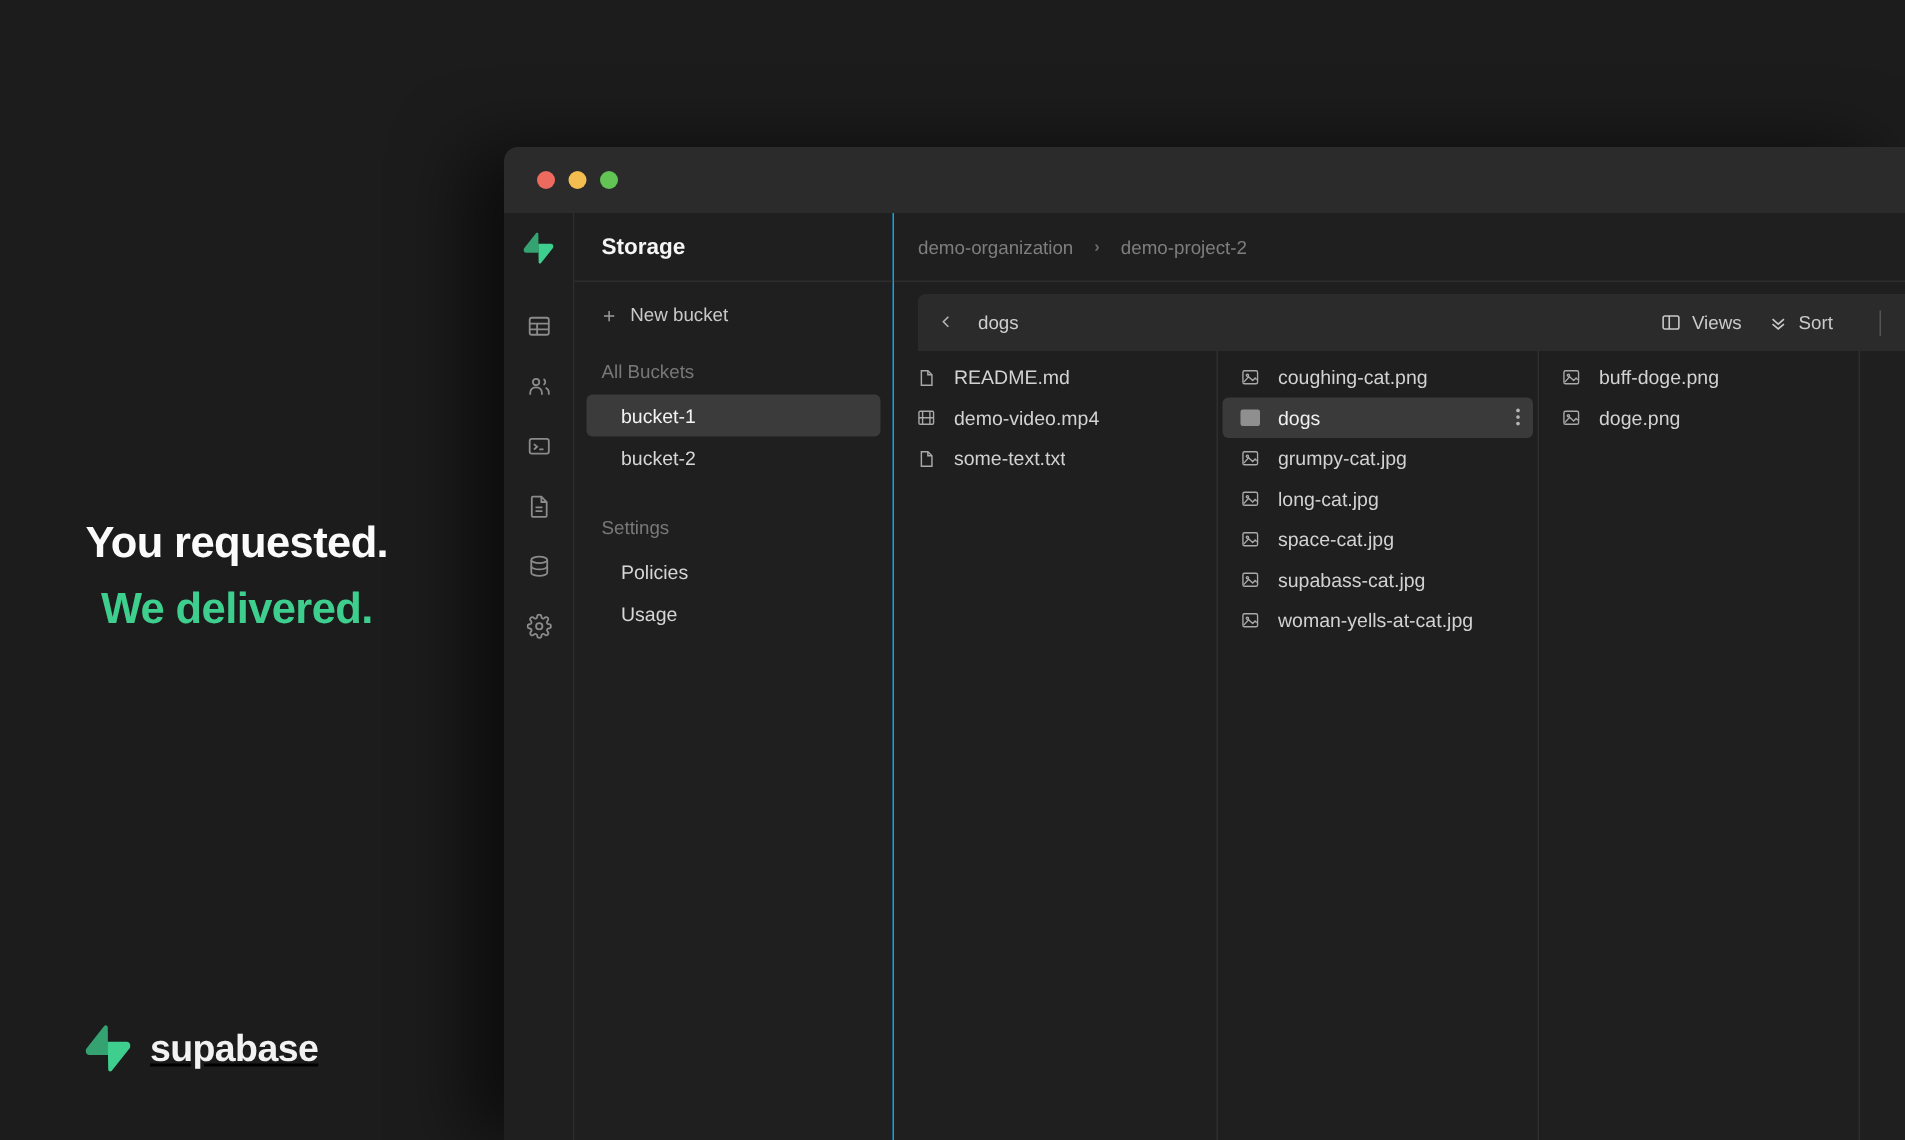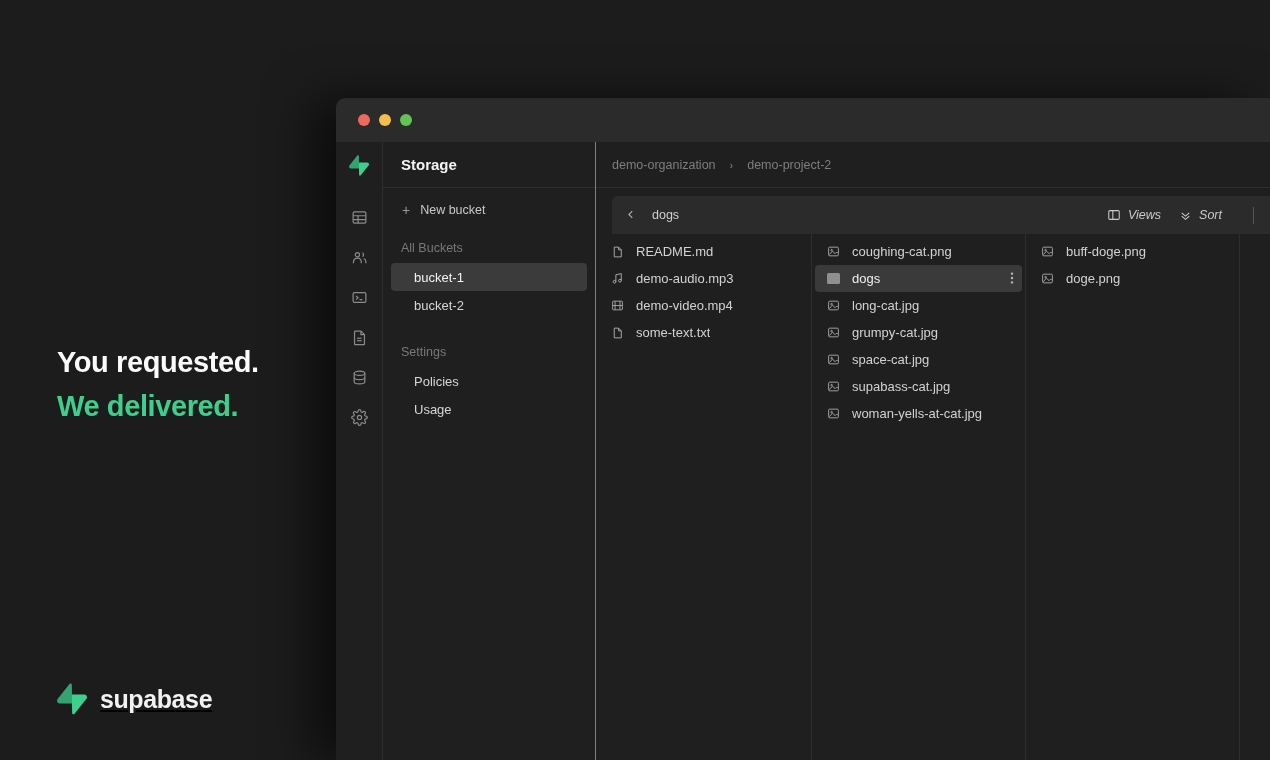--- a/index.html
+++ b/index.html
@@ -8,20 +8,21 @@
     background: #1c1c1c;
     font-family: "Liberation Sans", sans-serif;
     overflow: hidden;
   }
   body { position: relative; }
 
   
   .promo {
     position: absolute; left: 0; top: 0; width: 336px; height: 760px;
     background: #1c1c1c;
+    text-align: center;
   }
   .promo-head {
     position: absolute; left: 57px; top: 340px;
     font-size: 29px; font-weight: bold; letter-spacing: -0.4px;
     line-height: 44px;
   }
   .promo-l1 { color: #fbfbfb; display: block; }
   .promo-l2 { color: #3ecf8e; display: block; }
 
   .brand {
@@ -111,21 +112,21 @@
   .toolbar {
     height: 38px; background: #2b2b2b;
     display: flex; align-items: center; justify-content: space-between;
     margin: 8px 0 0 16px; border-radius: 5px 0 0 0;
     padding: 0 0 0 0;
   }
   .tb-left { display: flex; align-items: center; gap: 16px; padding-left: 14px; }
   .tb-back { color: #b4b4b4; font-size: 13px; line-height: 1; }
   .tb-path { color: #cfcfcf; font-size: 12.5px; }
   .tb-right { display: flex; align-items: center; gap: 18px; padding-right: 0; }
-  .tb-btn { display: flex; align-items: center; gap: 7px; color: #cacaca; font-size: 12.5px; font-style: italic; }
+  .tb-btn { display: flex; align-items: center; gap: 7px; color: #cacaca; font-size: 12.5px; }
   .tb-divider { width: 1px; height: 17px; background: #555; margin-left: 13px; margin-right: 16px; }
 
   .columns { flex: 1; display: flex; overflow: hidden; }
   .col {
     border-right: 1px solid #2e2e2e;
     padding-top: 4px; overflow: hidden;
   }
   .col-1 { width: 216px; flex: 0 0 216px; }
   .col-2 { width: 214px; flex: 0 0 214px; }
   .col-3 { width: 214px; flex: 0 0 214px; }
@@ -302,30 +303,20 @@
             <span class="fico">
               <svg width="13" height="14" viewBox="0 0 24 24" fill="none" stroke="currentColor" stroke-width="1.8">
                   <path d="M6 3h8l5 5v13H6z"></path>
                   <polyline points="14,3 14,8 19,8"></polyline>
                 </svg>
             </span>
             <span class="fname">README.md</span>
           </div>
           <div class="frow">
             <span class="fico">
-              <svg width="13" height="13" viewBox="0 0 24 24" fill="none" stroke="currentColor" stroke-width="1.8">
-                  <path d="M9 18V5l10-2v13"></path>
-                  <circle cx="6.5" cy="18" r="2.5"></circle>
-                  <circle cx="16.5" cy="16" r="2.5"></circle>
-                </svg>
-            </span>
-            <span class="fname">demo-audio.mp3</span>
-          </div>
-          <div class="frow">
-            <span class="fico">
               <svg width="13" height="13" viewBox="0 0 24 24" fill="none" stroke="currentColor" stroke-width="1.7">
                   <rect x="3" y="4" width="18" height="16" rx="1.5"></rect>
                   <line x1="7.5" y1="4" x2="7.5" y2="20"></line>
                   <line x1="16.5" y1="4" x2="16.5" y2="20"></line>
                   <line x1="3" y1="12" x2="21" y2="12"></line>
                 </svg>
             </span>
             <span class="fname">demo-video.mp4</span>
           </div>
           <div class="frow">
@@ -364,31 +355,31 @@
             </span>
           </div>
           <div class="frow">
             <span class="fico">
               <svg width="13" height="13" viewBox="0 0 24 24" fill="none" stroke="currentColor" stroke-width="1.7">
                   <rect x="3" y="4" width="18" height="16" rx="2"></rect>
                   <circle cx="8.5" cy="9.5" r="1.4"></circle>
                   <polyline points="4,18 10,11.5 15,16 18,13 20,15"></polyline>
                 </svg>
             </span>
+            <span class="fname">grumpy-cat.jpg</span>
+          </div>
+          <div class="frow">
+            <span class="fico">
+              <svg width="13" height="13" viewBox="0 0 24 24" fill="none" stroke="currentColor" stroke-width="1.7">
+                  <rect x="3" y="4" width="18" height="16" rx="2"></rect>
+                  <circle cx="8.5" cy="9.5" r="1.4"></circle>
+                  <polyline points="4,18 10,11.5 15,16 18,13 20,15"></polyline>
+                </svg>
+            </span>
             <span class="fname">long-cat.jpg</span>
-          </div>
-          <div class="frow">
-            <span class="fico">
-              <svg width="13" height="13" viewBox="0 0 24 24" fill="none" stroke="currentColor" stroke-width="1.7">
-                  <rect x="3" y="4" width="18" height="16" rx="2"></rect>
-                  <circle cx="8.5" cy="9.5" r="1.4"></circle>
-                  <polyline points="4,18 10,11.5 15,16 18,13 20,15"></polyline>
-                </svg>
-            </span>
-            <span class="fname">grumpy-cat.jpg</span>
           </div>
           <div class="frow">
             <span class="fico">
               <svg width="13" height="13" viewBox="0 0 24 24" fill="none" stroke="currentColor" stroke-width="1.7">
                   <rect x="3" y="4" width="18" height="16" rx="2"></rect>
                   <circle cx="8.5" cy="9.5" r="1.4"></circle>
                   <polyline points="4,18 10,11.5 15,16 18,13 20,15"></polyline>
                 </svg>
             </span>
             <span class="fname">space-cat.jpg</span>

